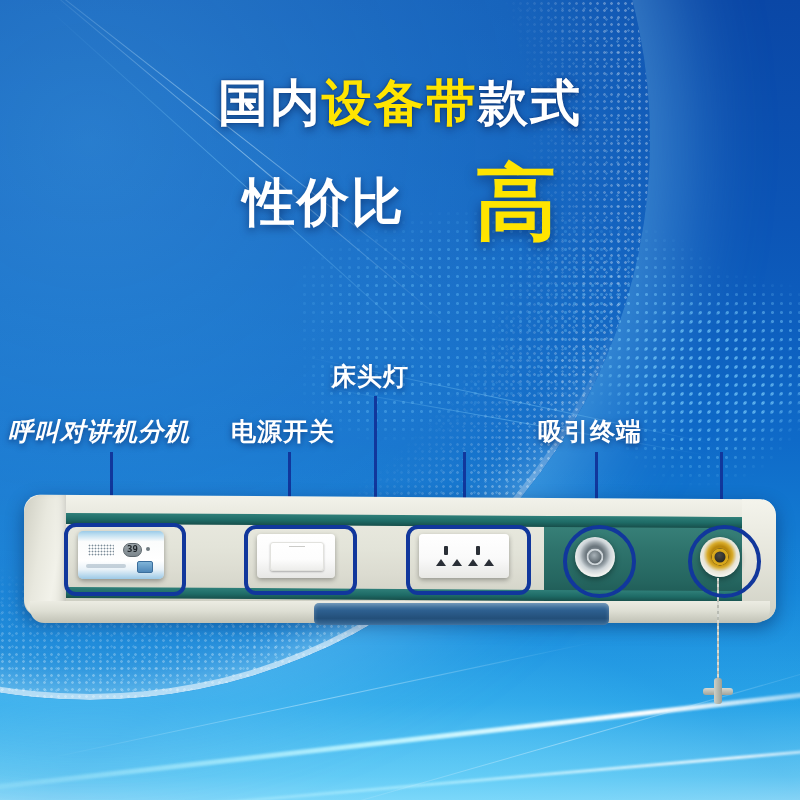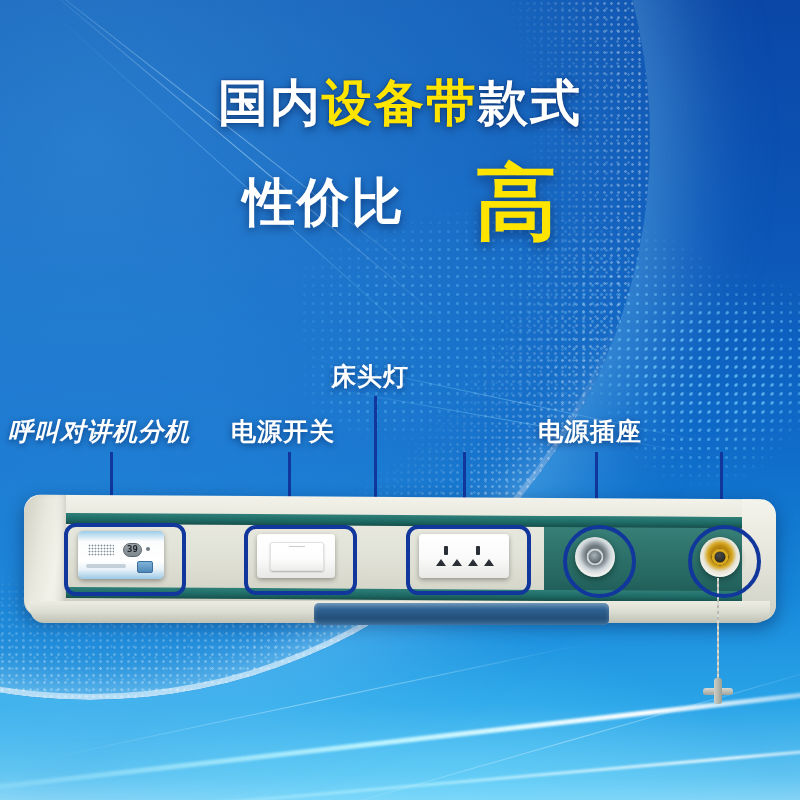--- a/index.html
+++ b/index.html
@@ -294,21 +294,21 @@
     <div class="hl-line1"><span>国内</span><span class="yellow">设备带</span><span>款式</span></div>
     <div class="hl-line2-wrap">
       <span class="hl-line2">性价比</span>
       <span class="hl-big">高</span>
     </div>
   </div>
 
   <div class="callout" style="left:8px;top:415px;font-style:italic;">呼叫对讲机分机</div>
   <div class="callout" style="left:331px;top:360px;">床头灯</div>
   <div class="callout" style="left:231px;top:415px;">电源开关</div>
-  <div class="callout" style="left:538px;top:415px;">电源插座</div>
+  <div class="callout" style="left:538px;top:415px;">吸引终端</div>
 
   <div class="leader" style="left:110px;top:452px;height:75px;"></div>
   <div class="leader" style="left:288px;top:452px;height:78px;"></div>
   <div class="leader" style="left:374px;top:396px;height:227px;"></div>
   <div class="leader" style="left:463px;top:452px;height:78px;"></div>
   <div class="leader" style="left:595px;top:452px;height:96px;"></div>
   <div class="leader" style="left:720px;top:452px;height:96px;"></div>
 
   <div class="panel">
     <div class="panel-body">

